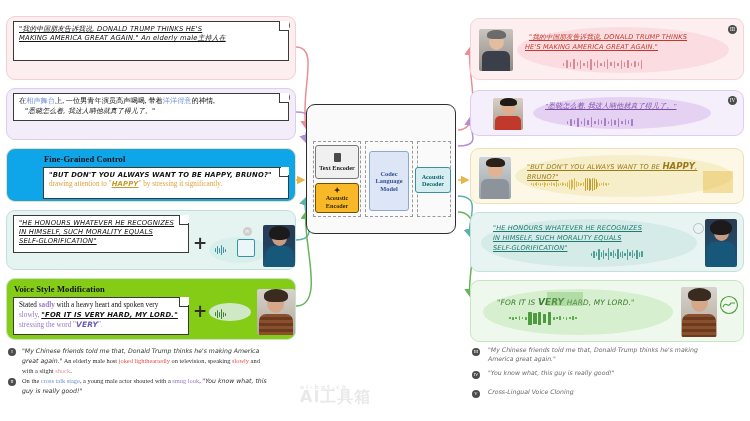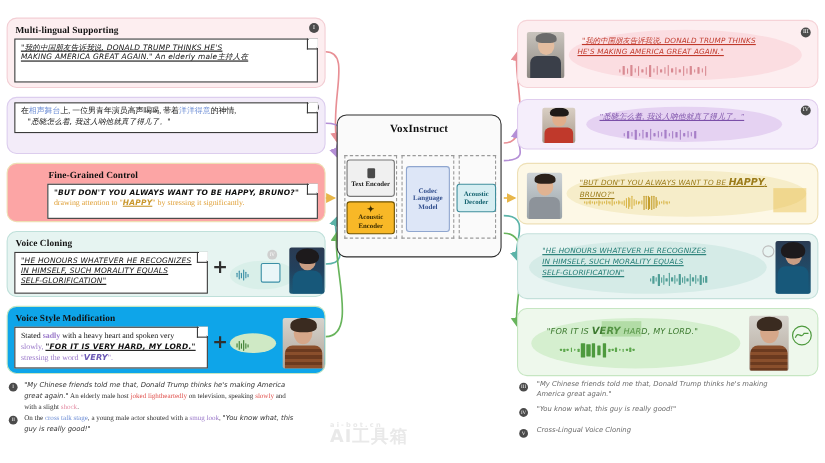--- a/index.html
+++ b/index.html
@@ -17,23 +17,23 @@
           background:linear-gradient(225deg,#fff 50%, transparent 50%);border-left:1px solid #3a3a3a;border-bottom:1px solid #3a3a3a;}
   .ulz{text-decoration:underline;}
   .mono-ital{font-family:"DejaVu Sans",sans-serif;font-style:italic;font-size:6.8px;letter-spacing:.2px;}
   .badge{position:absolute;right:5px;top:4px;width:9px;height:9px;border-radius:50%;
          background:#4b4b4b;color:#fff;font-size:5.2px;line-height:9px;text-align:center;
          font-family:"Liberation Serif",serif;}
 
   
   .c1{background:#fdeef0;border-color:#f3ced4;}
   .c2{background:#f3ecf9;border-color:#dccdee;}
-  .c3{background:#fca5a5;border-color:#eedfb4;padding-left:36px;}
+  .c3{background:#0ea5e9;border-color:#eedfb4;padding-left:36px;}
   .c4{background:#e6f4f1;border-color:#bfe0da;}
-  .c5{background:#0ea5e9;border-color:#c4e6c2;}
+  .c5{background:#84cc16;border-color:#c4e6c2;}
 
   .red{color:#e0534f;}
   .blue{color:#6f8fd6;} .purple{color:#9a78c9;}
   .pink{color:#e38fa6;} .orange{color:#e0a23c;}
   .gold{color:#c9972c;font-weight:bold;}
 
   
   #model{position:absolute;left:306px;top:104px;width:150px;height:130px;
          background:#fafafa;border:1.4px solid #2e2e2e;border-radius:9px;box-sizing:border-box;}
   #model .mtitle{text-align:center;font-weight:bold;font-size:10px;margin-top:7px;letter-spacing:.2px;}
@@ -104,21 +104,20 @@
     <path d="M296,306 C326,306 302,240 306,212" fill="none" stroke="#68b45c" stroke-width="1.5" marker-end="url(#aG)"></path>
 
     <path d="M458,130 C486,130 466,70 470,48" fill="none" stroke="#e88f95" stroke-width="1.5" marker-end="url(#aR)"></path>
     <path d="M458,146 C484,146 468,130 470,118" fill="none" stroke="#b48fd6" stroke-width="1.5" marker-end="url(#aP)"></path>
     <path d="M458,180 C462,180 462,180 468,180" fill="none" stroke="#e8b648" stroke-width="1.5" marker-end="url(#aO)"></path>
     <path d="M458,196 C484,196 466,222 470,236" fill="none" stroke="#5bb3a8" stroke-width="1.5" marker-end="url(#aT)"></path>
     <path d="M458,212 C488,212 466,272 470,296" fill="none" stroke="#68b45c" stroke-width="1.5" marker-end="url(#aG)"></path>
   </svg>
 
   <div class="incard c1" id="in1" style="left:6px;top:16px;width:290px;height:64px;">
-    <div class="title">Multi-lingual Supporting</div>
     <div class="badge">I</div>
     <div class="bubble" style="height:40px;">
       <div class="mono-ital ulz">"我的中国朋友告诉我说, DONALD TRUMP THINKS HE'S</div>
       <div>
         <span class="mono-ital ulz">MAKING AMERICA GREAT AGAIN." An elderly male主持人在</span>
       </div>
     </div>
   </div>
 
   <div class="incard c2" id="in2" style="left:6px;top:88px;width:290px;height:52px;">
@@ -135,21 +134,20 @@
     <div class="title">Fine-Grained Control</div>
     <div class="bubble" style="height:32px;">
       <div class="mono-ital" style="font-weight:bold;">"BUT DON'T YOU ALWAYS WANT TO BE HAPPY, BRUNO?"</div>
       <div class="orange">
         <span>drawing attention to "</span><span class="gold mono-ital" style="text-decoration:underline;font-weight:bold;">HAPPY</span><span>" by stressing it significantly.</span>
       </div>
     </div>
   </div>
 
   <div class="incard c4" id="in4" style="left:6px;top:210px;width:290px;height:60px;">
-    <div class="title">Voice Cloning</div>
     <div class="bubble" style="height:38px;width:176px;">
       <div class="mono-ital ulz">"HE HONOURS WHATEVER HE RECOGNIZES</div>
       <div class="mono-ital ulz">IN HIMSELF, SUCH MORALITY EQUALS</div>
       <div class="mono-ital ulz">SELF-GLORIFICATION"</div>
     </div>
     <div class="plus" style="left:186px;top:22px;">+</div>
 
     <div class="prompt" style="left:202px;top:26px;width:60px;height:26px;background:#d9efe9;border-radius:50%;"></div>
     <div class="wave" style="left:208px;top:32px;">
       <i style="height:4px;background:#3b8fa6"></i>
@@ -195,21 +193,20 @@
         <i style="height:3px;background:#3f7f32"></i>
     </div>
     <div class="photo" style="left:250px;top:10px;width:38px;height:46px;background:linear-gradient(180deg,#d6d3cd 0%,#b3a79a 100%);">
       <div style="position:absolute;left:10px;top:4px;width:17px;height:20px;border-radius:50%;background:#d6a789;"></div>
       <div style="position:absolute;left:7px;top:0px;width:24px;height:13px;border-radius:50% 50% 35% 35%;background:#3a2b20;"></div>
       <div style="position:absolute;left:2px;top:25px;width:34px;height:21px;background:repeating-linear-gradient(180deg,#8a4f2c 0 3px,#6b3a1f 3px 6px);border-radius:7px 7px 0 0;"></div>
     </div>
   </div>
 
   <div id="model">
-    <div class="mtitle">VoxInstruct</div>
     <div class="col colA"></div>
     <div class="col colB"></div>
     <div class="col colC"></div>
 
     <div class="blk" id="text-enc">
       <span style="display:block;width:7px;height:9px;background:#4a4a4a;border-radius:1px;margin-bottom:2px;"></span>
       <span>Text Encoder</span>
     </div>
 
     <div class="blk" id="aco-enc">

